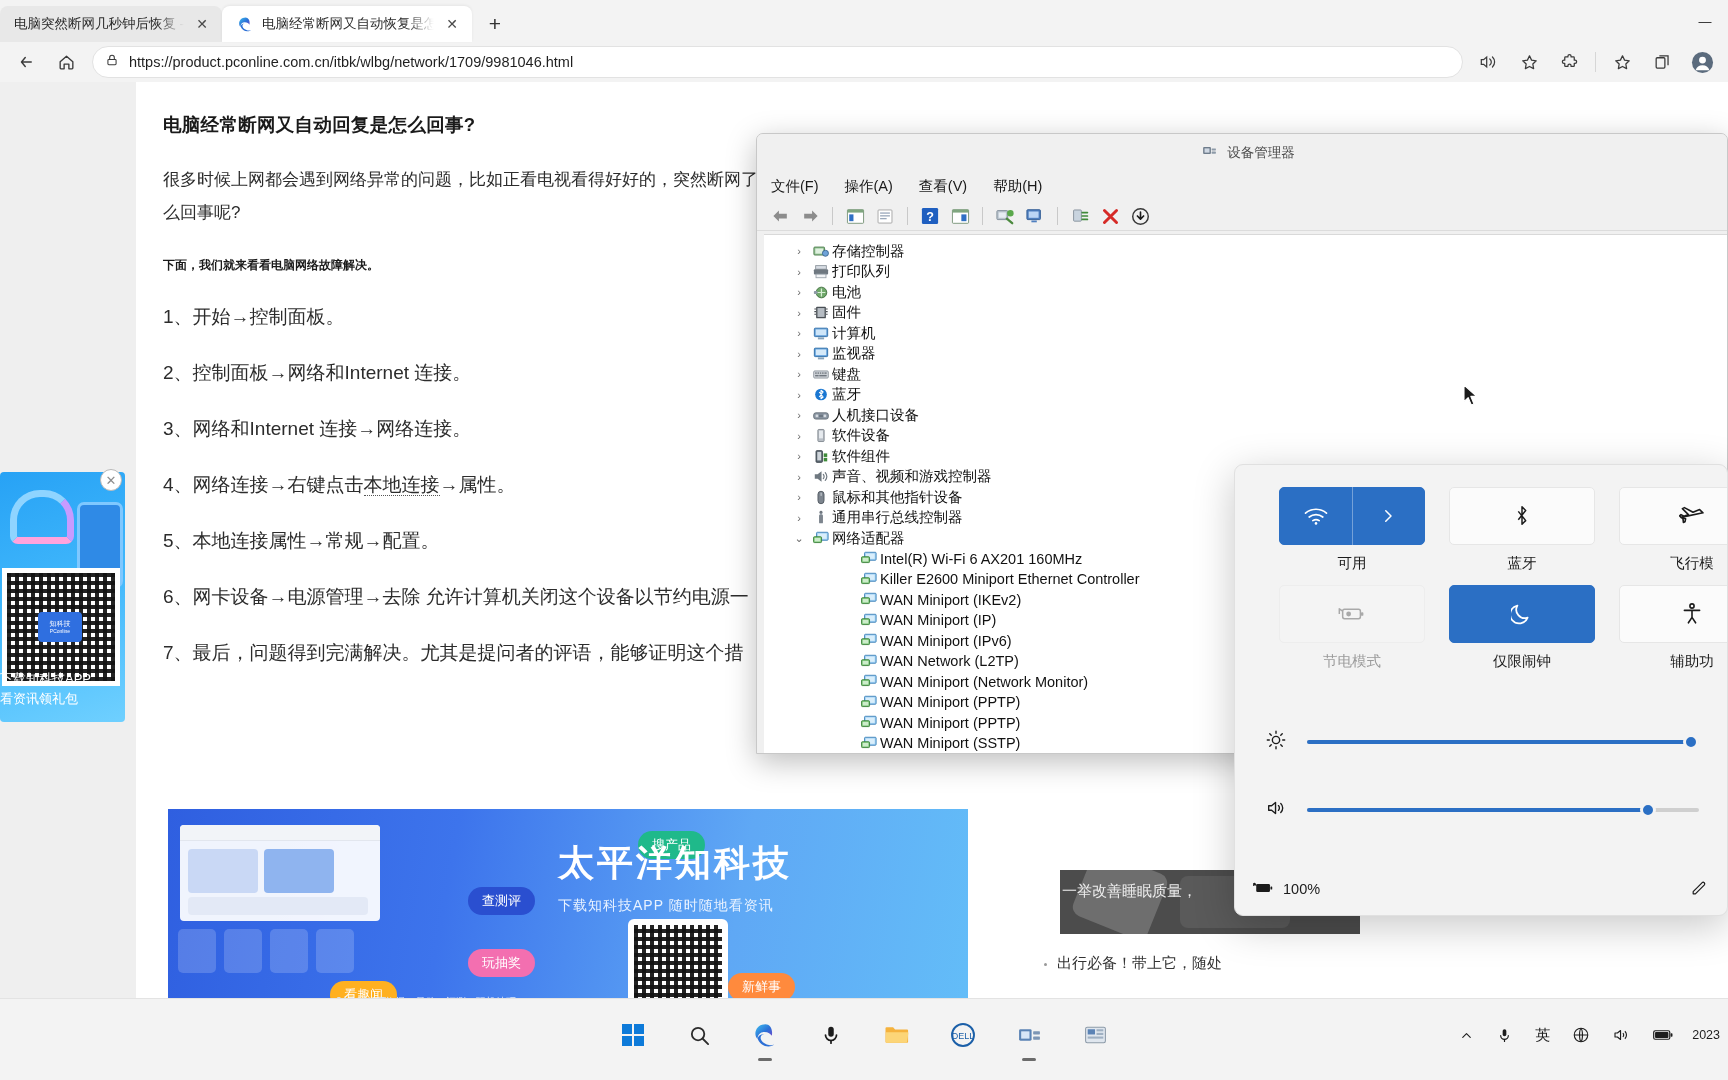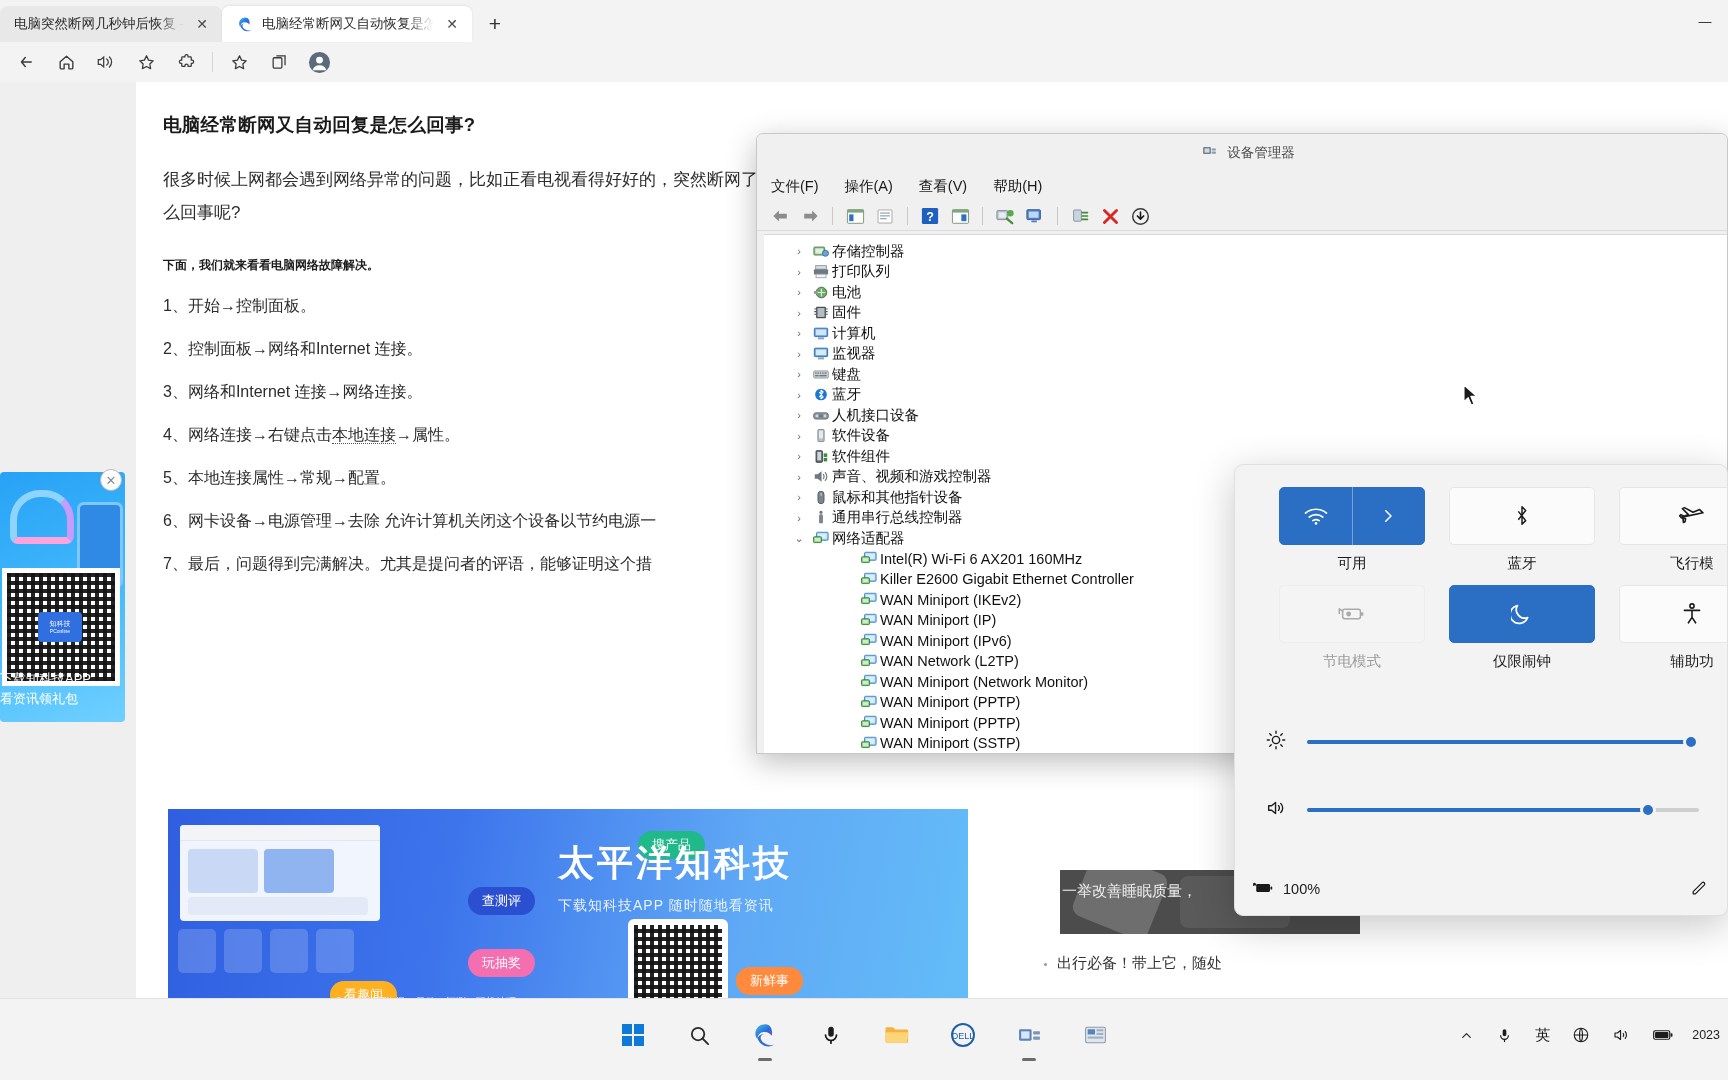--- a/index.html
+++ b/index.html
@@ -45,21 +45,21 @@
   
   .viewport { position:absolute; left:0; top:82px; width:1728px; height:916px; background:#efefef; overflow:hidden; }
   .page-white { position:absolute; left:136px; top:0; width:850px; height:916px; background:#fff; }
   .page-white2 { position:absolute; left:986px; top:0; width:742px; height:916px; background:#ffffff; }
   .rail-left { position:absolute; left:0; top:0; width:136px; height:916px; background:#efefef; }
 
   .article { position:absolute; left:163px; top:30px; width:810px; }
   .art-h1 { font-size:18.5px; font-weight:bold; color:#1a1a1a; letter-spacing:.3px; }
   .art-p { font-size:17px; color:#2c2c2c; line-height:1.95; margin-top:26px; }
   .art-h2 { font-size:12px; font-weight:bold; color:#1a1a1a; margin-top:28px; }
-  .art-step { font-size:16px; color:#2c2c2c; margin-top:22px; }
+  .art-step { font-size:19px; color:#2c2c2c; margin-top:30px; }
   .dotted { border-bottom:1.6px dotted #555; }
 
   .art-banner { position:absolute; left:168px; top:727px; width:800px; height:216px;
     background:linear-gradient(100deg,#2f5fe0 0%,#3d74ec 35%,#5fa8f5 70%,#63bdf8 100%); overflow:hidden;}
   .bn-title { position:absolute; left:390px; top:30px; font-size:36px; font-weight:bold; color:#fff; letter-spacing:3px; }
   .bn-sub { position:absolute; left:390px; top:88px; font-size:14px; color:#e8f2ff; letter-spacing:1px;}
   .bn-pill { position:absolute; border-radius:16px; color:#fff; font-size:13px; padding:5px 14px; }
   .bn-qr { position:absolute; left:460px; top:110px; width:100px; height:100px; background:#fff; border-radius:6px;
     padding:6px; }
   .qr-grid { width:100%; height:100%;
@@ -191,20 +191,29 @@
       <div class="navicon">
         <svg width="18" height="18" viewBox="0 0 24 24" fill="none" stroke="#3a3a3a" stroke-width="1.9" stroke-linecap="round" stroke-linejoin="round">
             <path d="M19 12H6M11 6l-5 6 5 6"></path>
           </svg>
       </div>
       <div class="navicon">
         <svg width="19" height="19" viewBox="0 0 24 24" fill="none" stroke="#3a3a3a" stroke-width="1.7" stroke-linecap="round" stroke-linejoin="round">
             <path d="M4 11l8-7 8 7v8a1 1 0 0 1-1 1h-4v-6h-6v6H5a1 1 0 0 1-1-1z"></path>
           </svg>
       </div>
+      <div class="omnibox">
+        <span>
+          <svg width="14" height="14" viewBox="0 0 24 24" fill="none" stroke="#3a3a3a" stroke-width="1.8">
+              <rect x="5" y="11" width="14" height="9" rx="1.6"></rect>
+              <path d="M8 11V8a4 4 0 0 1 8 0v3"></path>
+            </svg>
+        </span>
+        <span class="url">https://product.pconline.com.cn/itbk/wlbg/network/1709/9981046.html</span>
+      </div>
       <div class="navicon">
         <svg width="20" height="18" viewBox="0 0 26 22" fill="none" stroke="#3a3a3a" stroke-width="1.6" stroke-linecap="round">
             <path d="M3 8h3l4-3.5v13L6 14H3z"></path>
             <path d="M14 7a5 5 0 0 1 0 8"></path>
             <path d="M17.5 4.5a9 9 0 0 1 0 13"></path>
           </svg>
       </div>
       <div class="navicon">
         <svg width="19" height="19" viewBox="0 0 24 24" fill="none" stroke="#3a3a3a" stroke-width="1.6" stroke-linejoin="round">
             <path d="M12 3.6l2.6 5.4 5.9.8-4.3 4.1 1 5.9-5.2-2.8-5.2 2.8 1-5.9L3.5 9.8l5.9-.8z"></path>
@@ -285,21 +294,21 @@
     <div class="art-banner">
       <div class="bn-screen">
         <div class="bn-screen-top"></div>
         <div class="bn-card" style="left:8px;top:24px;background:#c9d8f5;"></div>
         <div class="bn-card" style="left:84px;top:24px;background:#8fb4ef;"></div>
         <div class="bn-card" style="left:8px;top:72px;background:#e3e9f6;width:180px;height:18px;"></div>
       </div>
       <div class="bn-pill" style="left:300px;top:78px;background:#2a4fd0;">查测评</div>
       <div class="bn-pill" style="left:470px;top:22px;background:#1fb98a;">搜产品</div>
       <div class="bn-pill" style="left:300px;top:140px;background:#f36fb0;">玩抽奖</div>
-      <div class="bn-pill" style="left:560px;top:158px;background:#ff8a3d;margin-left:8px;">新鲜事</div>
+      <div class="bn-pill" style="left:560px;top:164px;background:#ff8a3d;">新鲜事</div>
       <div class="bn-pill" style="left:162px;top:172px;background:#ffb020;">看趣闻</div>
       <div class="bn-title">太平洋知科技</div>
       <div class="bn-sub">下载知科技APP 随时随地看资讯</div>
       <div class="bn-qr">
           <div class="qr-grid"></div>
         </div>
       <div style="position:absolute;left:168px;top:186px;font-size:10px;color:#dbeaff;">24小时的IT资讯、导购、评测、玩机技巧</div>
       <div class="bn-thumbs">
         <div class="bn-thumb"></div>
           <div class="bn-thumb"></div>
@@ -612,21 +621,21 @@
           <div class="tnode lvl2">
             <span class="chev"></span>
             <span class="tico">
               <svg width="16" height="15" viewBox="0 0 18 16">
                 <rect x="4" y="1" width="13" height="9" rx="1" fill="#9fd0f5" stroke="#3b7fb5"></rect>
                 <rect x="5.4" y="2.4" width="10" height="6" fill="#d9eefb"></rect>
                 <rect x="0.6" y="6" width="9" height="6.6" rx="1" fill="#6fc06a" stroke="#3b7f3b"></rect>
                 <rect x="1.8" y="7.2" width="6.6" height="4.2" fill="#cdeccb"></rect>
               </svg>
             </span>
-            <span>Killer E2600 Gigabit Ethernet Controller</span>
+            <span>Killer E2600 Miniport Ethernet Controller</span>
           </div>
           <div class="tnode lvl2">
             <span class="chev"></span>
             <span class="tico">
               <svg width="16" height="15" viewBox="0 0 18 16">
                 <rect x="4" y="1" width="13" height="9" rx="1" fill="#9fd0f5" stroke="#3b7fb5"></rect>
                 <rect x="5.4" y="2.4" width="10" height="6" fill="#d9eefb"></rect>
                 <rect x="0.6" y="6" width="9" height="6.6" rx="1" fill="#6fc06a" stroke="#3b7f3b"></rect>
                 <rect x="1.8" y="7.2" width="6.6" height="4.2" fill="#cdeccb"></rect>
               </svg>

